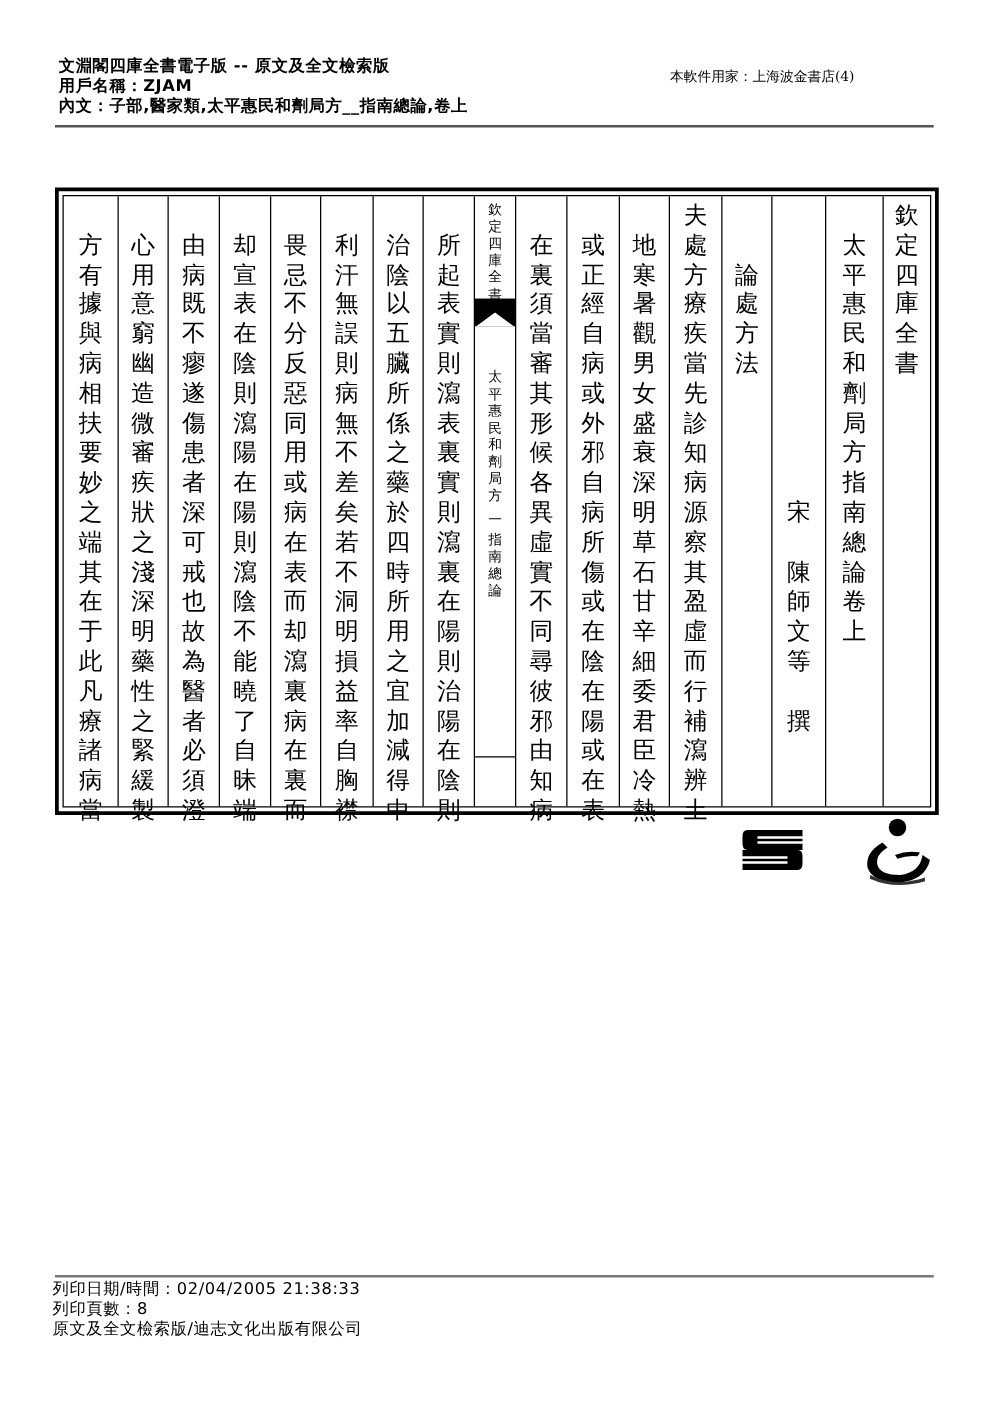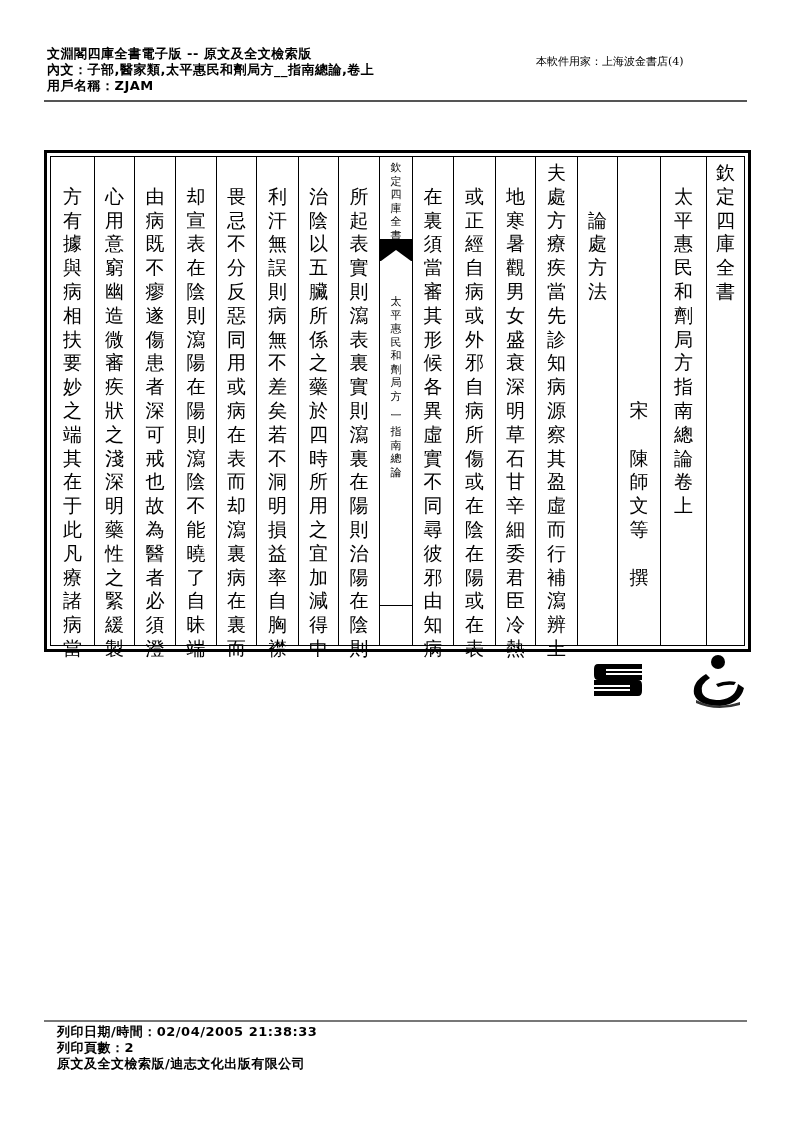--- a/index.html
+++ b/index.html
@@ -18,29 +18,29 @@
   .vtext span { display: block; height: 23.8px; }
 
   .center-col .small { font-size: 11px; line-height: 13.5px; }
   .center-col .small span { height: 13.5px; }
   .fishtail { position: absolute; left: 0; right: 0; height: 22px; background: #000; }
   .fishtail:after { content: ""; position: absolute; left: 50%; bottom: 0; margin-left: -15px; border-left: 15px solid transparent; border-right: 15px solid transparent; border-bottom: 11px solid #fff; }
   .hline { position: absolute; left: 0; right: 0; height: 1px; background: #000; }
 
   .logo { position: absolute; }
   .ftr-rule { position: absolute; left: 44px; top: 1020px; width: 703px; height: 2px; background: #777; }
-  .ftr { position: absolute; left: 57px; top: 1024px; font-size: 13px; font-weight: bold; line-height: 16px; letter-spacing: 0.5px; }
+  .ftr { position: absolute; left: 42px; top: 1024px; font-size: 13px; font-weight: normal; line-height: 16px; letter-spacing: 0.5px; }
 </style>
 </head>
 <body>
 
 <div class="hdr-left">
   <div>文淵閣四庫全書電子版 -- 原文及全文檢索版</div>
+  <div>用戶名稱：ZJAM</div>
   <div>內文：子部,醫家類,太平惠民和劑局方__指南總論,卷上</div>
-  <div>用戶名稱：ZJAM</div>
 </div>
 <div class="hdr-right">
   <div>本軟件用家：上海波金書店(4)</div>
 </div>
 <div class="hdr-rule"></div>
 
 <div class="frame">
   <div class="frame-inner" id="inner">
       <div class="col" style="left: 655px; width: 38px;">
         <div class="vtext" style="top: 4px;">
@@ -421,15 +421,15 @@
 <svg class="logo" style="left:686px; top:654px;" width="62" height="56" viewBox="0 0 62 56">
   <circle cx="32" cy="8" r="7" fill="#000"></circle>
   <path d="M20 20 Q6 28 8 40 Q12 52 34 52 Q54 50 58 34 L52 30 Q50 44 34 46 Q18 46 16 38 Q14 30 24 24 Z" fill="#000"></path>
   <path d="M30 30 Q40 26 50 28 L48 31 Q40 30 32 33 Z" fill="#000"></path>
   <path d="M10 46 Q30 56 54 48 L54 51 Q30 58 10 49 Z" fill="#333"></path>
 </svg>
 
 <div class="ftr-rule"></div>
 <div class="ftr">
   <div>列印日期/時間：02/04/2005 21:38:33</div>
-  <div>列印頁數：2</div>
+  <div>列印頁數：8</div>
   <div>原文及全文檢索版/迪志文化出版有限公司</div>
 </div>
 
 </body></html>

